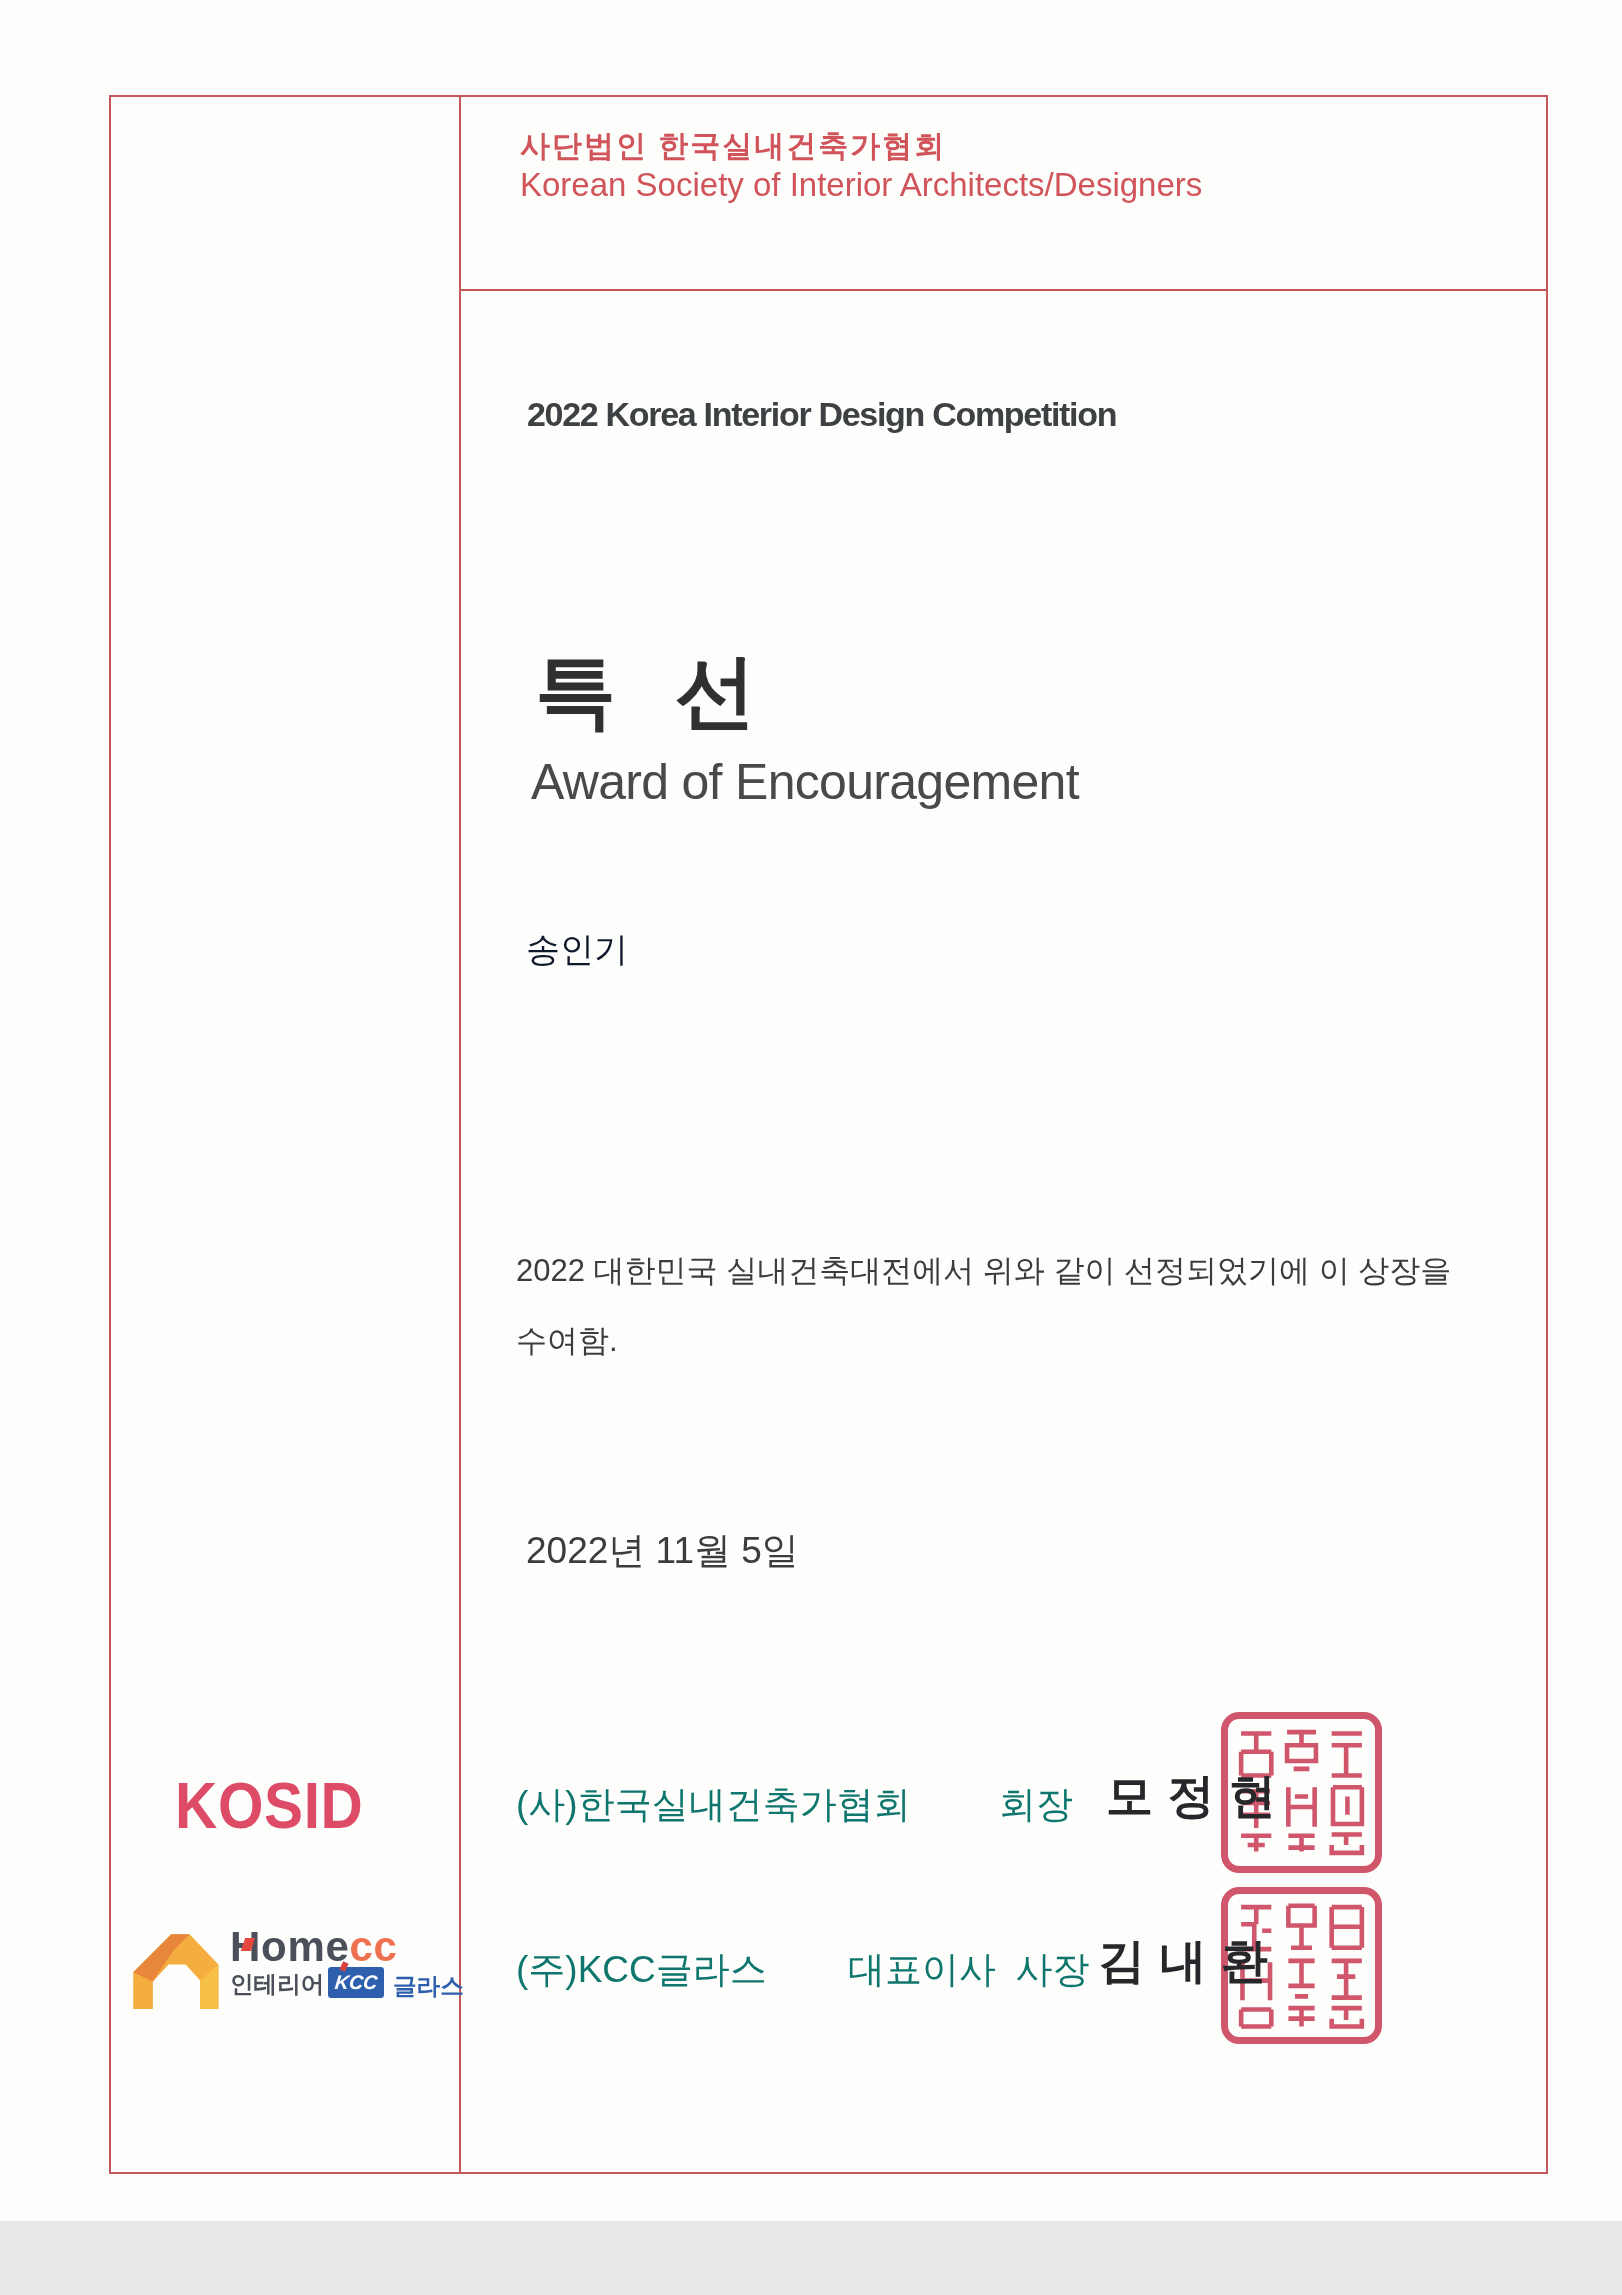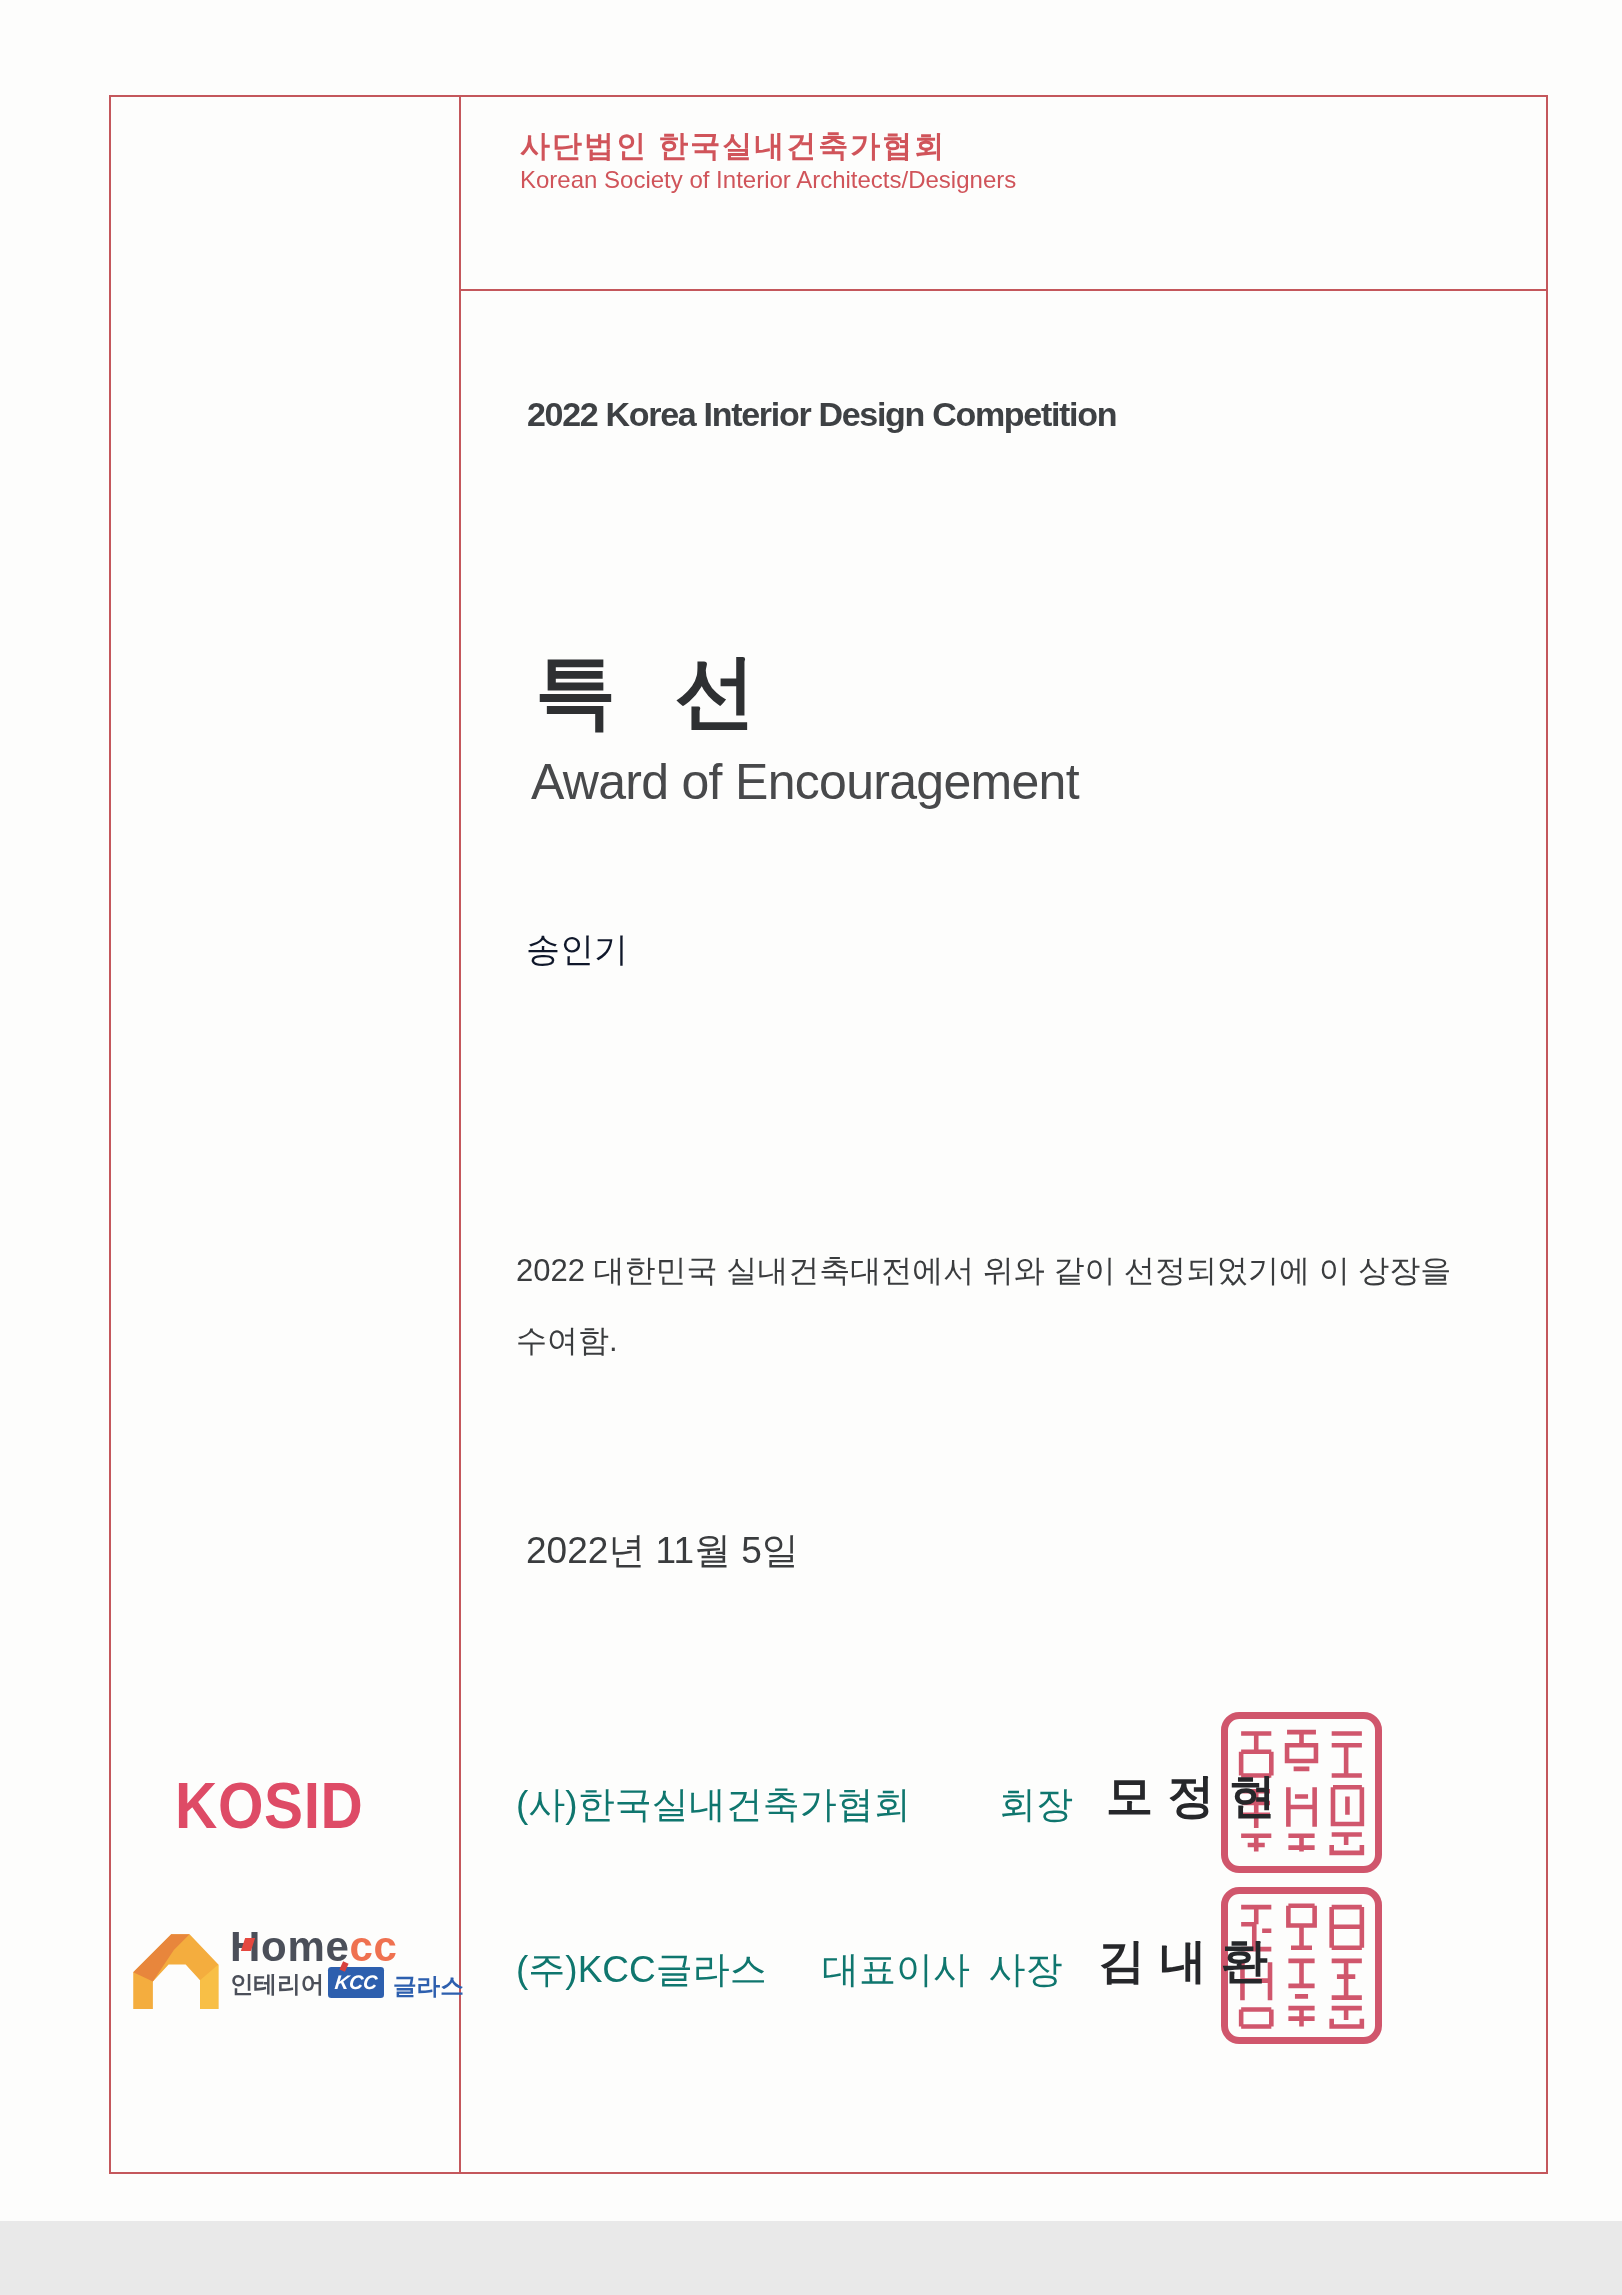--- a/index.html
+++ b/index.html
@@ -3,21 +3,21 @@
 <meta charset="utf-8">
 <style>
   html,body{margin:0;padding:0;background:#e9e9e9;}
   .page{position:relative;width:1623px;height:2221px;background:#fdfdfc;overflow:hidden;
         font-family:"Liberation Sans","DejaVu Sans",sans-serif;}
   .abs{position:absolute;white-space:nowrap;}
   
   .rule{position:absolute;background:#c4575c;}
   
   .org-kr{left:520px;top:126px;font-size:30px;font-weight:700;letter-spacing:2px;color:#d0545a;}
-  .org-en{left:520px;top:166px;font-size:24px;font-weight:400;color:#d0545a;}
+  .org-en{left:520px;top:166px;font-size:33px;font-weight:400;color:#d0545a;}
   
   .comp-title{left:527px;top:395px;font-size:34px;font-weight:700;letter-spacing:-1.3px;color:#3e4144;}
   .award-kr{left:535px;top:638px;font-size:81px;font-weight:800;letter-spacing:59px;color:#2e3032;}
   .award-en{left:531px;top:753px;font-size:50px;font-weight:400;letter-spacing:-0.7px;color:#48494b;}
   .recipient{left:526px;top:927px;font-size:34px;color:#0f172a;}
   .body-line{font-size:31px;color:#3a3c3e;}
   .date{left:526px;top:1526px;font-size:37px;color:#3a3c3e;}
   
   .sig-small{font-size:37px;color:#0f766e;}
   .sig-name{font-size:47px;font-weight:700;letter-spacing:14.4px;color:#26272a;z-index:6;}
@@ -91,21 +91,21 @@
       <path d="M92,174 h40 M92,190 h40 M112,174 v28"></path>
       <path d="M158,174 h46 M158,190 v12 h46 v-12 M180,174 v18"></path>
     </svg>
   </div>
 
   <div class="abs sig-small" style="left:516px;top:1780px;">(사)한국실내건축가협회</div>
   <div class="abs sig-small" style="left:999px;top:1780px;">회장</div>
   <div class="abs sig-name" style="left:1106px;top:1765px;">모정현</div>
 
   <div class="abs sig-small" style="left:516px;top:1945px;">(주)KCC글라스</div>
-  <div class="abs sig-small" style="left:822px;top:1945px;word-spacing:9.2px;font-family:Liberation Serif, serif;">대표이사 사장</div>
+  <div class="abs sig-small" style="left:848px;top:1945px;word-spacing:9.2px;">대표이사 사장</div>
   <div class="abs sig-name" style="left:1098px;top:1930px;">김내환</div>
 
   <div class="abs kosid">KOSID</div>
 
   <div class="abs" style="left:128px;top:1929px;width:93px;height:80px;">
     <svg width="93" height="80" viewBox="0 0 142 122">
       <path d="M8,122 L8,66 L66,8 L94,8 L138,54 L138,122 L110,122 L110,78 L88,54 L62,54 L38,80 L38,122 Z" fill="#f4ad3e"></path>
       <path d="M8,66 L66,8 L94,8 L70,32 L38,80 Z" fill="#e8863c"></path>
       <path d="M110,122 L110,78 L138,54 L138,122 Z" fill="#f8bf46"></path>
     </svg>

